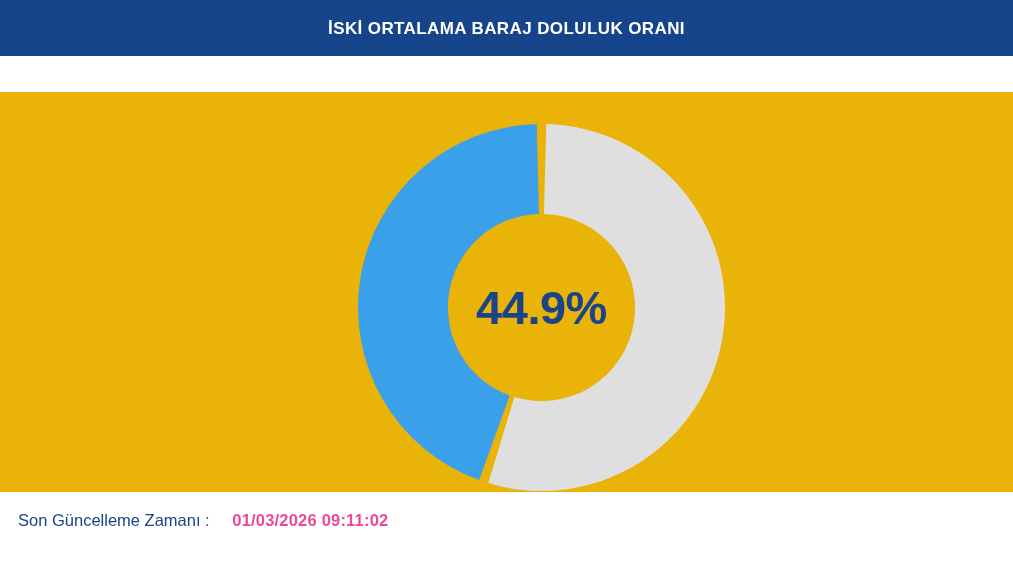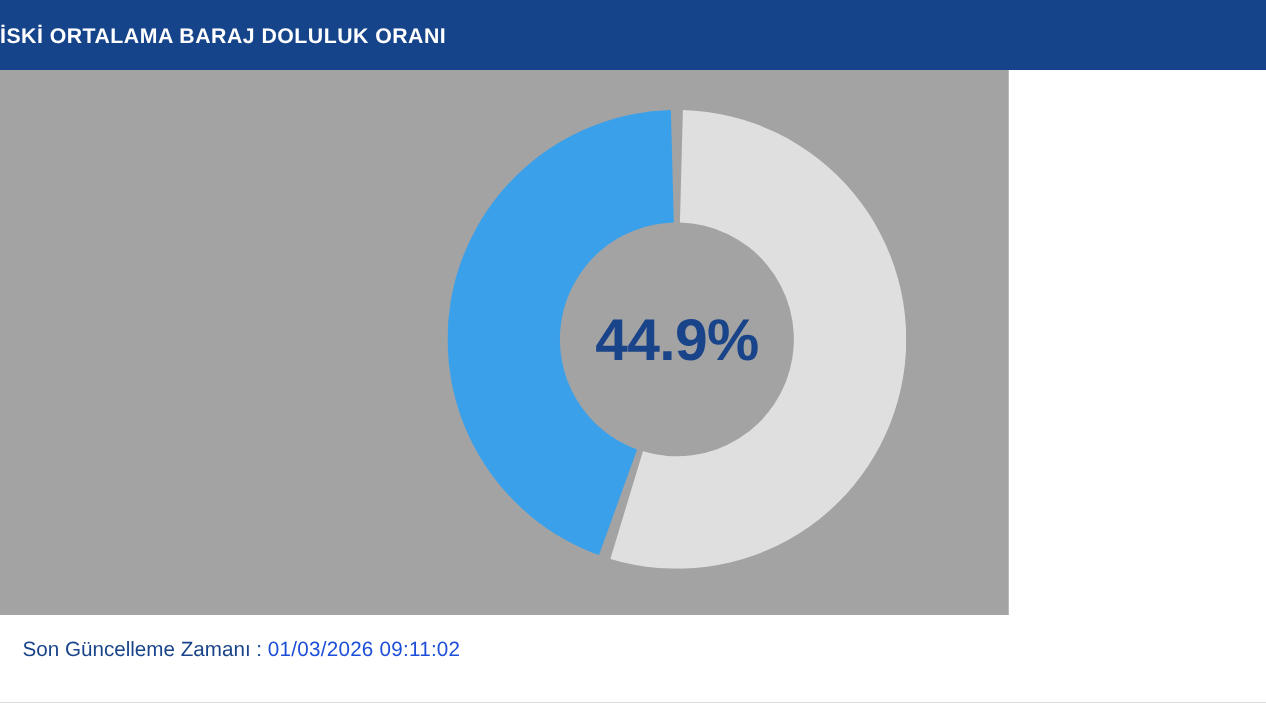--- a/index.html
+++ b/index.html
@@ -17,38 +17,39 @@
     position: relative;
   }
 
   
   .header-bar {
     width: 1013px;
     height: 56px;
     background: #16448a;
     display: flex;
     align-items: center;
-    justify-content: flex-start;
+    justify-content: center;
   }
   .header-title {
     color: #ffffff;
     font-size: 17px;
     font-weight: bold;
     letter-spacing: 0.4px;
     text-transform: uppercase;
     white-space: nowrap;
     line-height: 1;
   }
 
   
   .chart-region {
     position: relative;
-    width: 807px;
+    width: 1013px;
     height: 436px;
-    background: #a3a3a3;
+    background: #eab308;
+    margin-top: 36px;
   }
   .donut-wrap {
     position: absolute;
     left: 358px;
     top: 32px;   
     width: 367px;
     height: 367px;
   }
   .donut-svg {
     display: block;
@@ -92,23 +93,24 @@
   }
   .update-label {
     font-weight: normal;
     color: #1a4489;
   }
   .update-sep {
     font-weight: normal;
     color: #1f4f9b;
   }
   .update-value {
-    font-weight: normal;
-    color: #1d4ed8;
+    font-weight: bold;
+    color: #ec4899;
     letter-spacing: 0.2px;
+    margin-left: 18px;
   }
 </style>
 </head>
 <body>
 
 <div class="header-bar">
   <div class="header-title">İSKİ ORTALAMA BARAJ DOLULUK ORANI</div>
 </div>
 
 <div class="chart-region">

